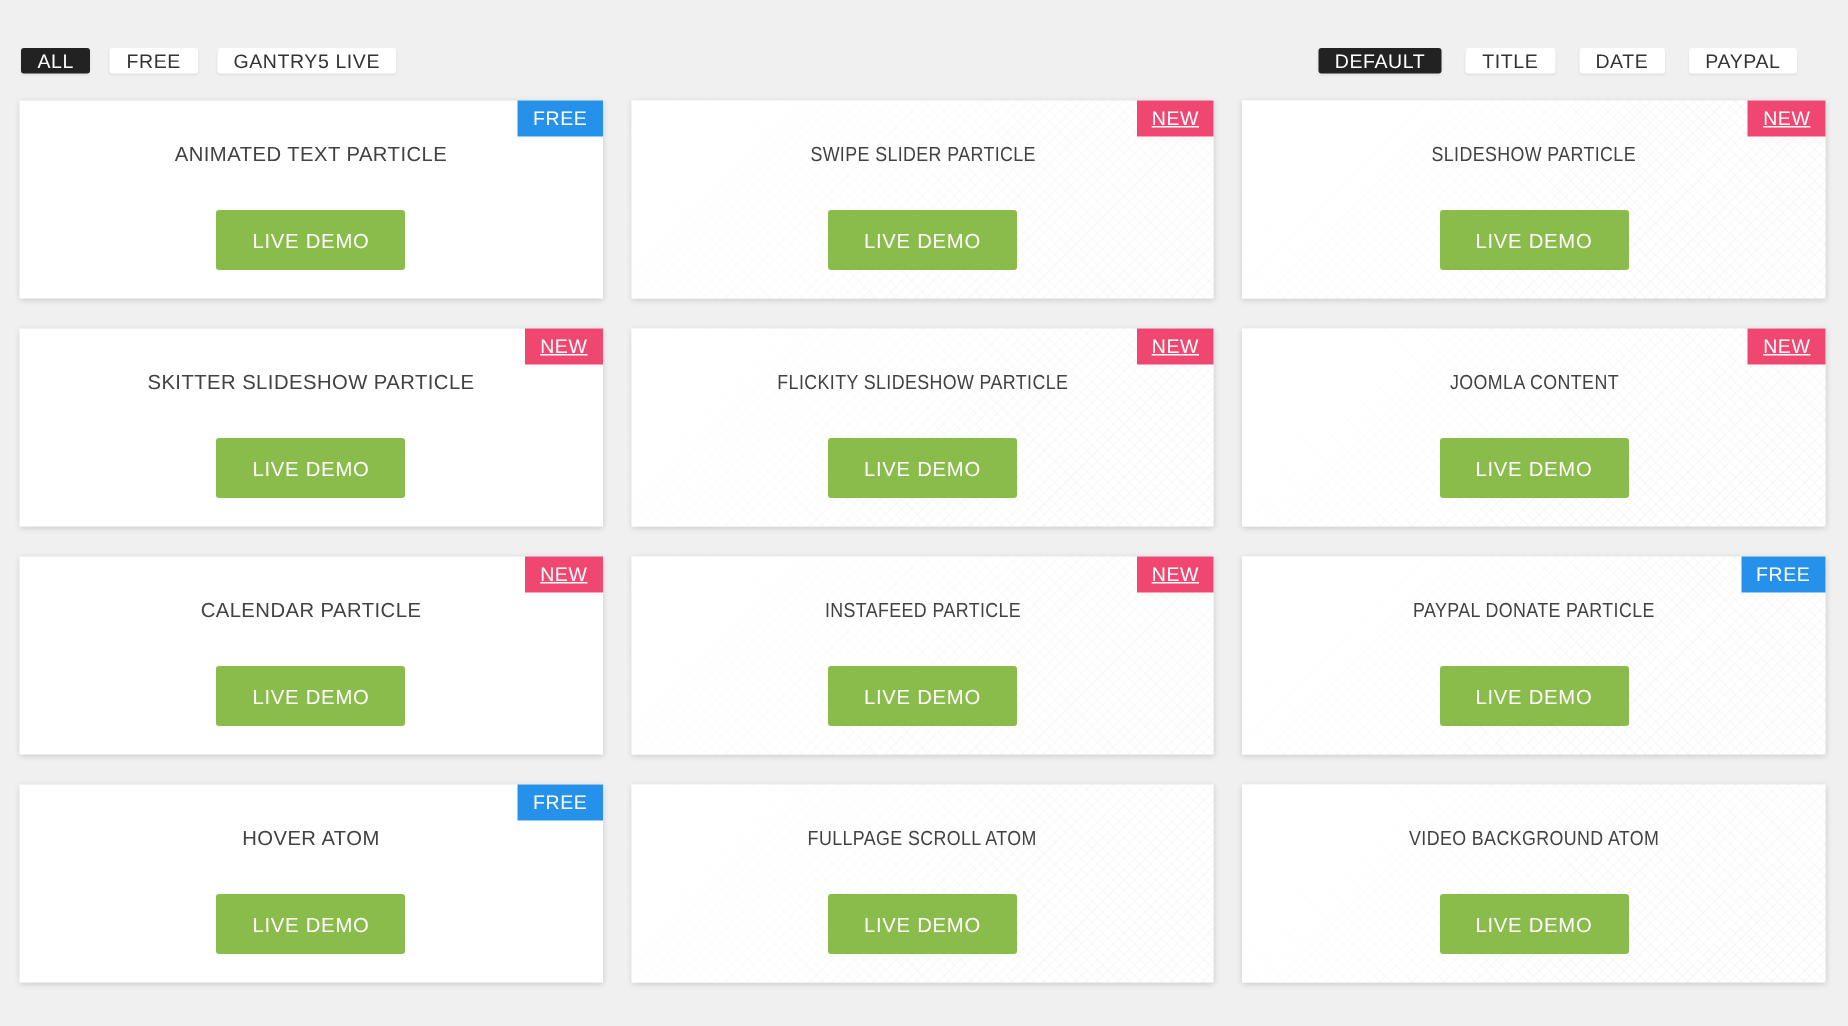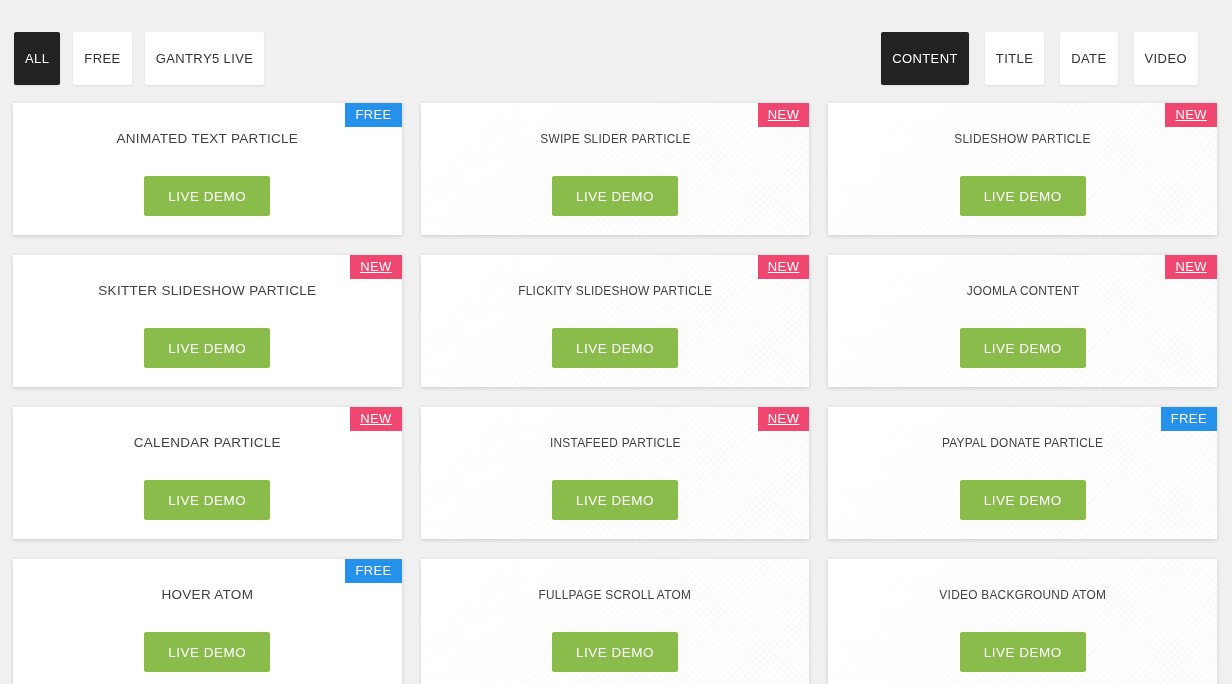--- a/index.html
+++ b/index.html
@@ -13,21 +13,21 @@
   
   .toolbar {
     display: flex; justify-content: space-between; align-items: flex-start;
     margin: 32px 34px 0 14px;
   }
   .chip-group { display: flex; gap: 13px; }
   .sort-group { gap: 16px; }
   .chip {
     border: none; cursor: pointer; font-family: inherit;
     font-size: 13px; letter-spacing: 0.4px; line-height: 1;
-    padding: 20px 11px; border-radius: 2px;
+    padding: 2px 11px; border-radius: 2px;
     background: #ffffff; color: var(--chip-text, #333);
     box-shadow: 0 1px 2px rgba(0,0,0,0.08);
     white-space: nowrap;
     text-align: center;
   }
   .chip.active {
     background: var(--chip-active-bg, #222);
     color: var(--chip-active-text, #fff);
   }
 
@@ -75,24 +75,24 @@
 </head>
 <body>
 
 <div class="toolbar">
   <div class="chip-group">
     <button class="chip active">ALL</button>
     <button class="chip">FREE</button>
     <button class="chip">GANTRY5 LIVE</button>
   </div>
   <div class="chip-group sort-group">
-    <button class="chip active">CONTENT</button>
+    <button class="chip active">DEFAULT</button>
     <button class="chip">TITLE</button>
     <button class="chip">DATE</button>
-    <button class="chip">VIDEO</button>
+    <button class="chip">PAYPAL</button>
   </div>
 </div>
 
 <div class="grid">
 
   <div class="card">
     <span class="badge badge-free">FREE</span>
     <div class="card-title">ANIMATED TEXT PARTICLE</div>
     <button class="demo-btn">LIVE DEMO</button>
   </div>

